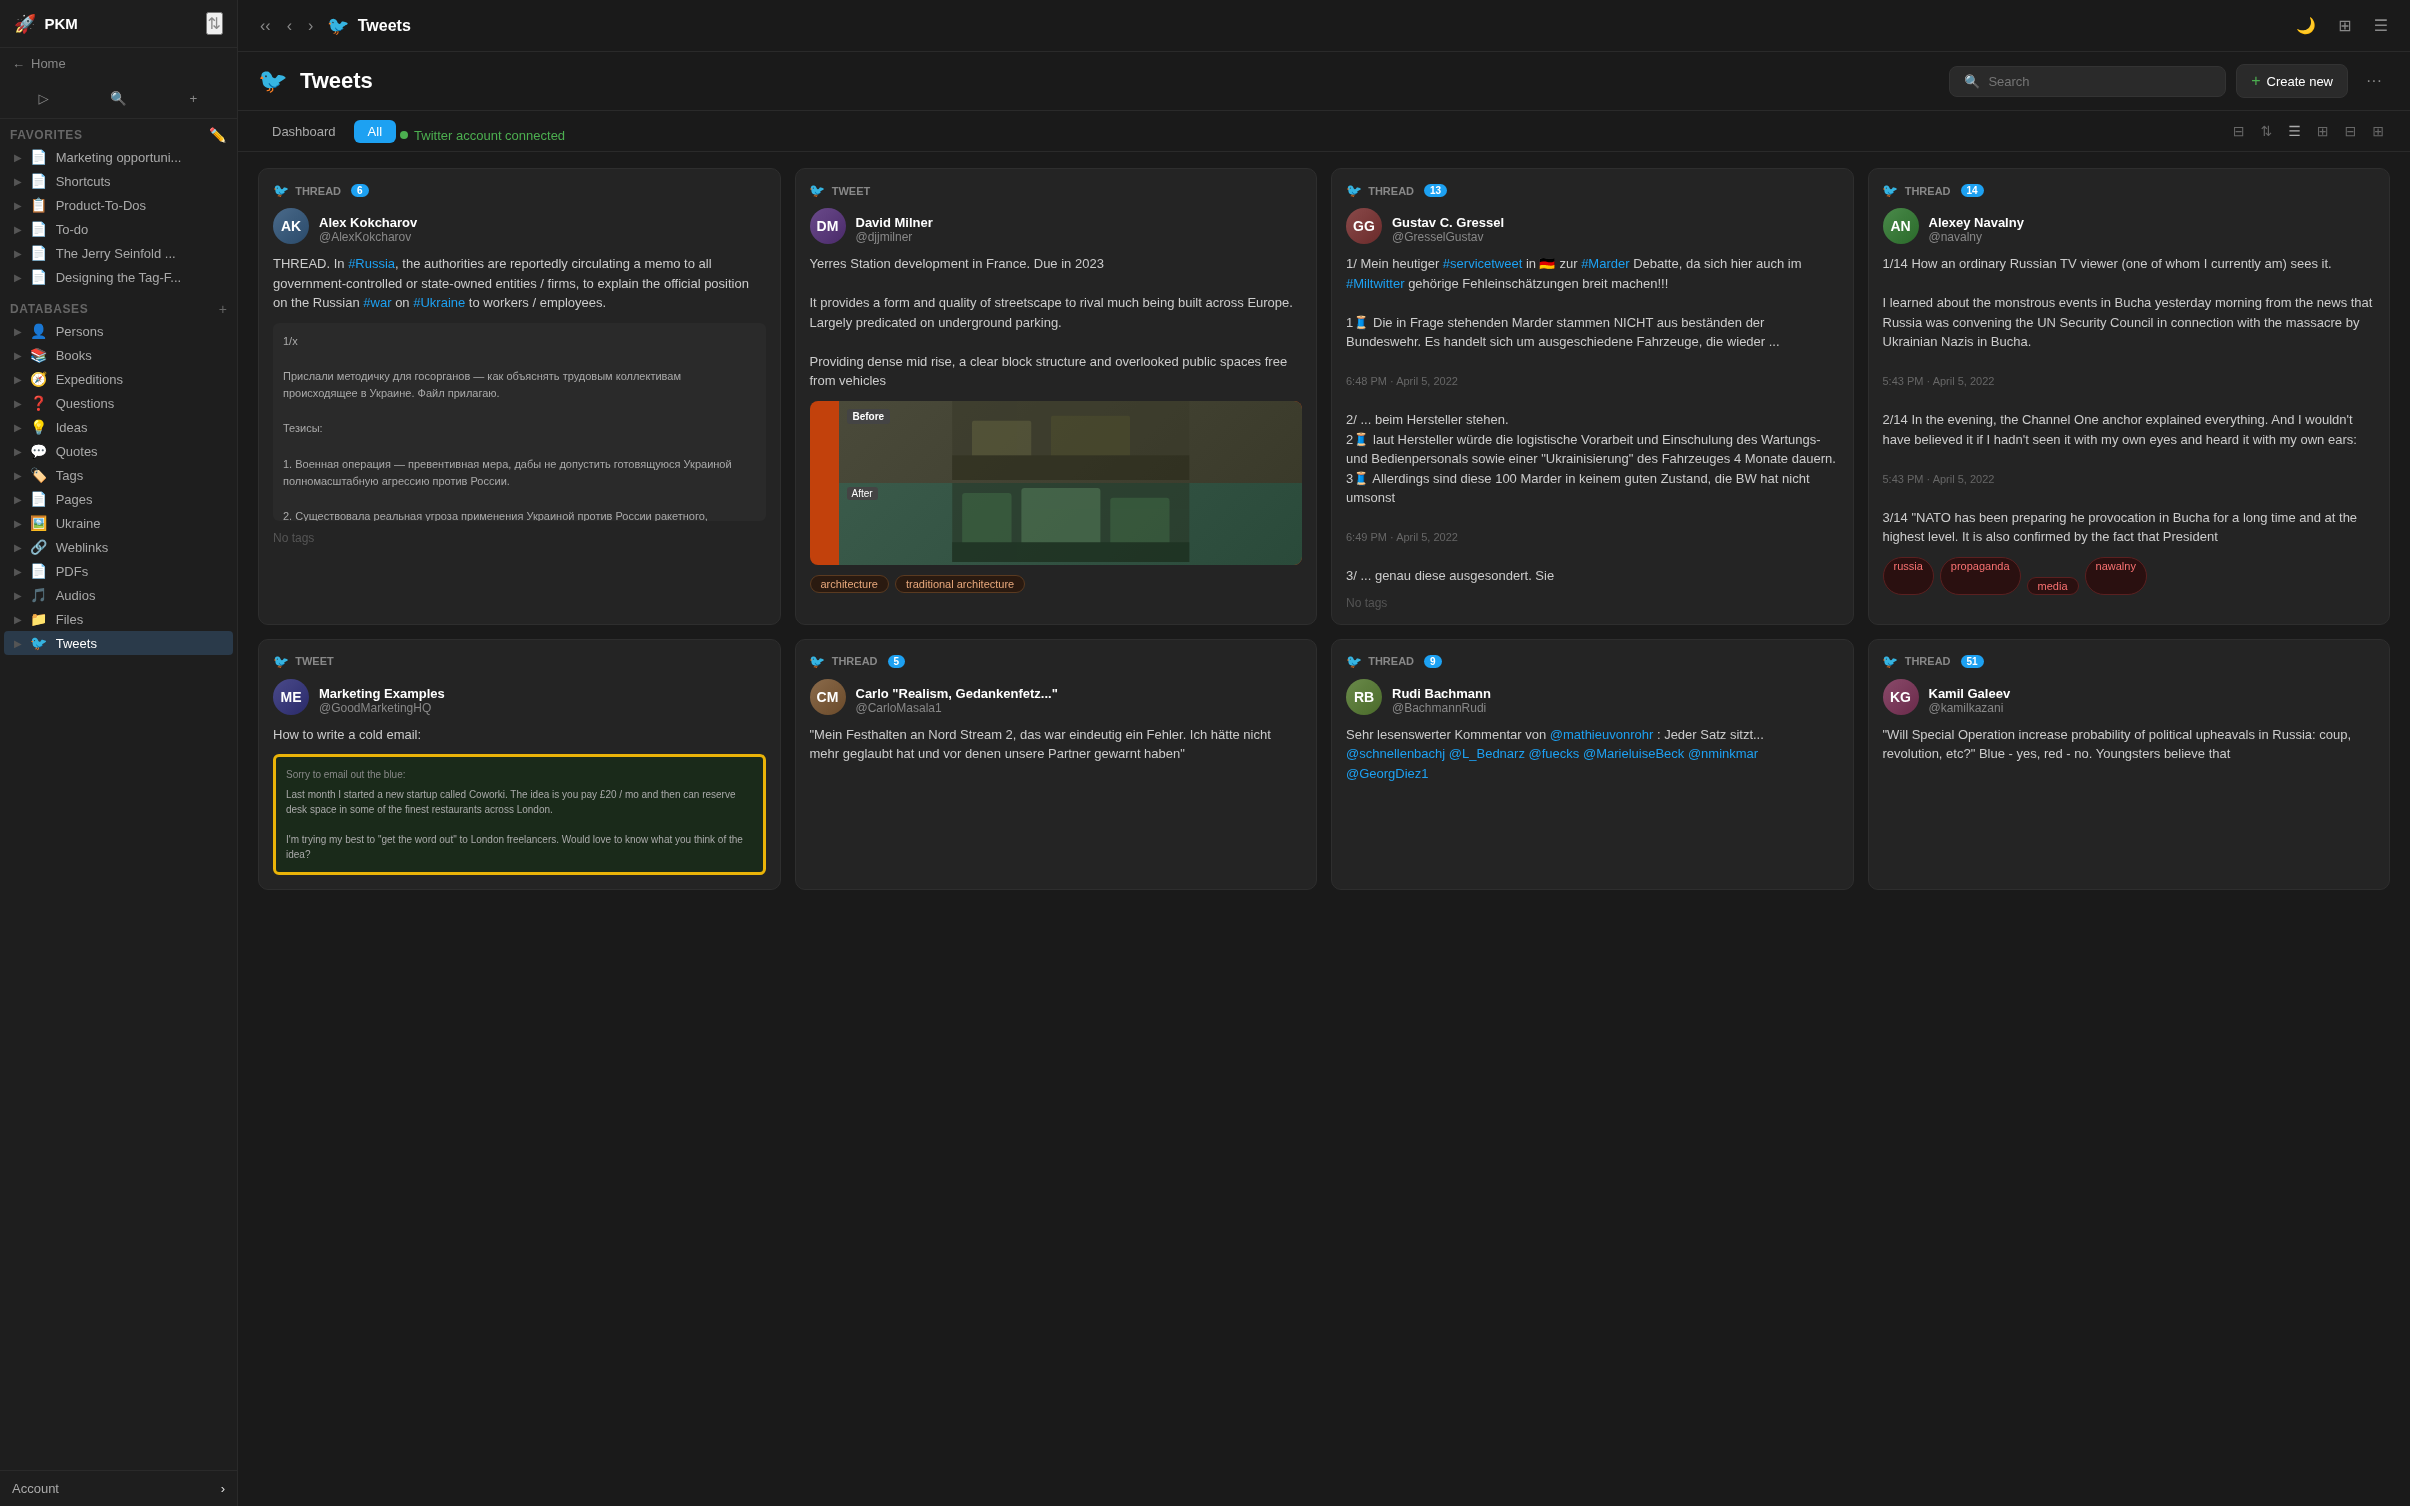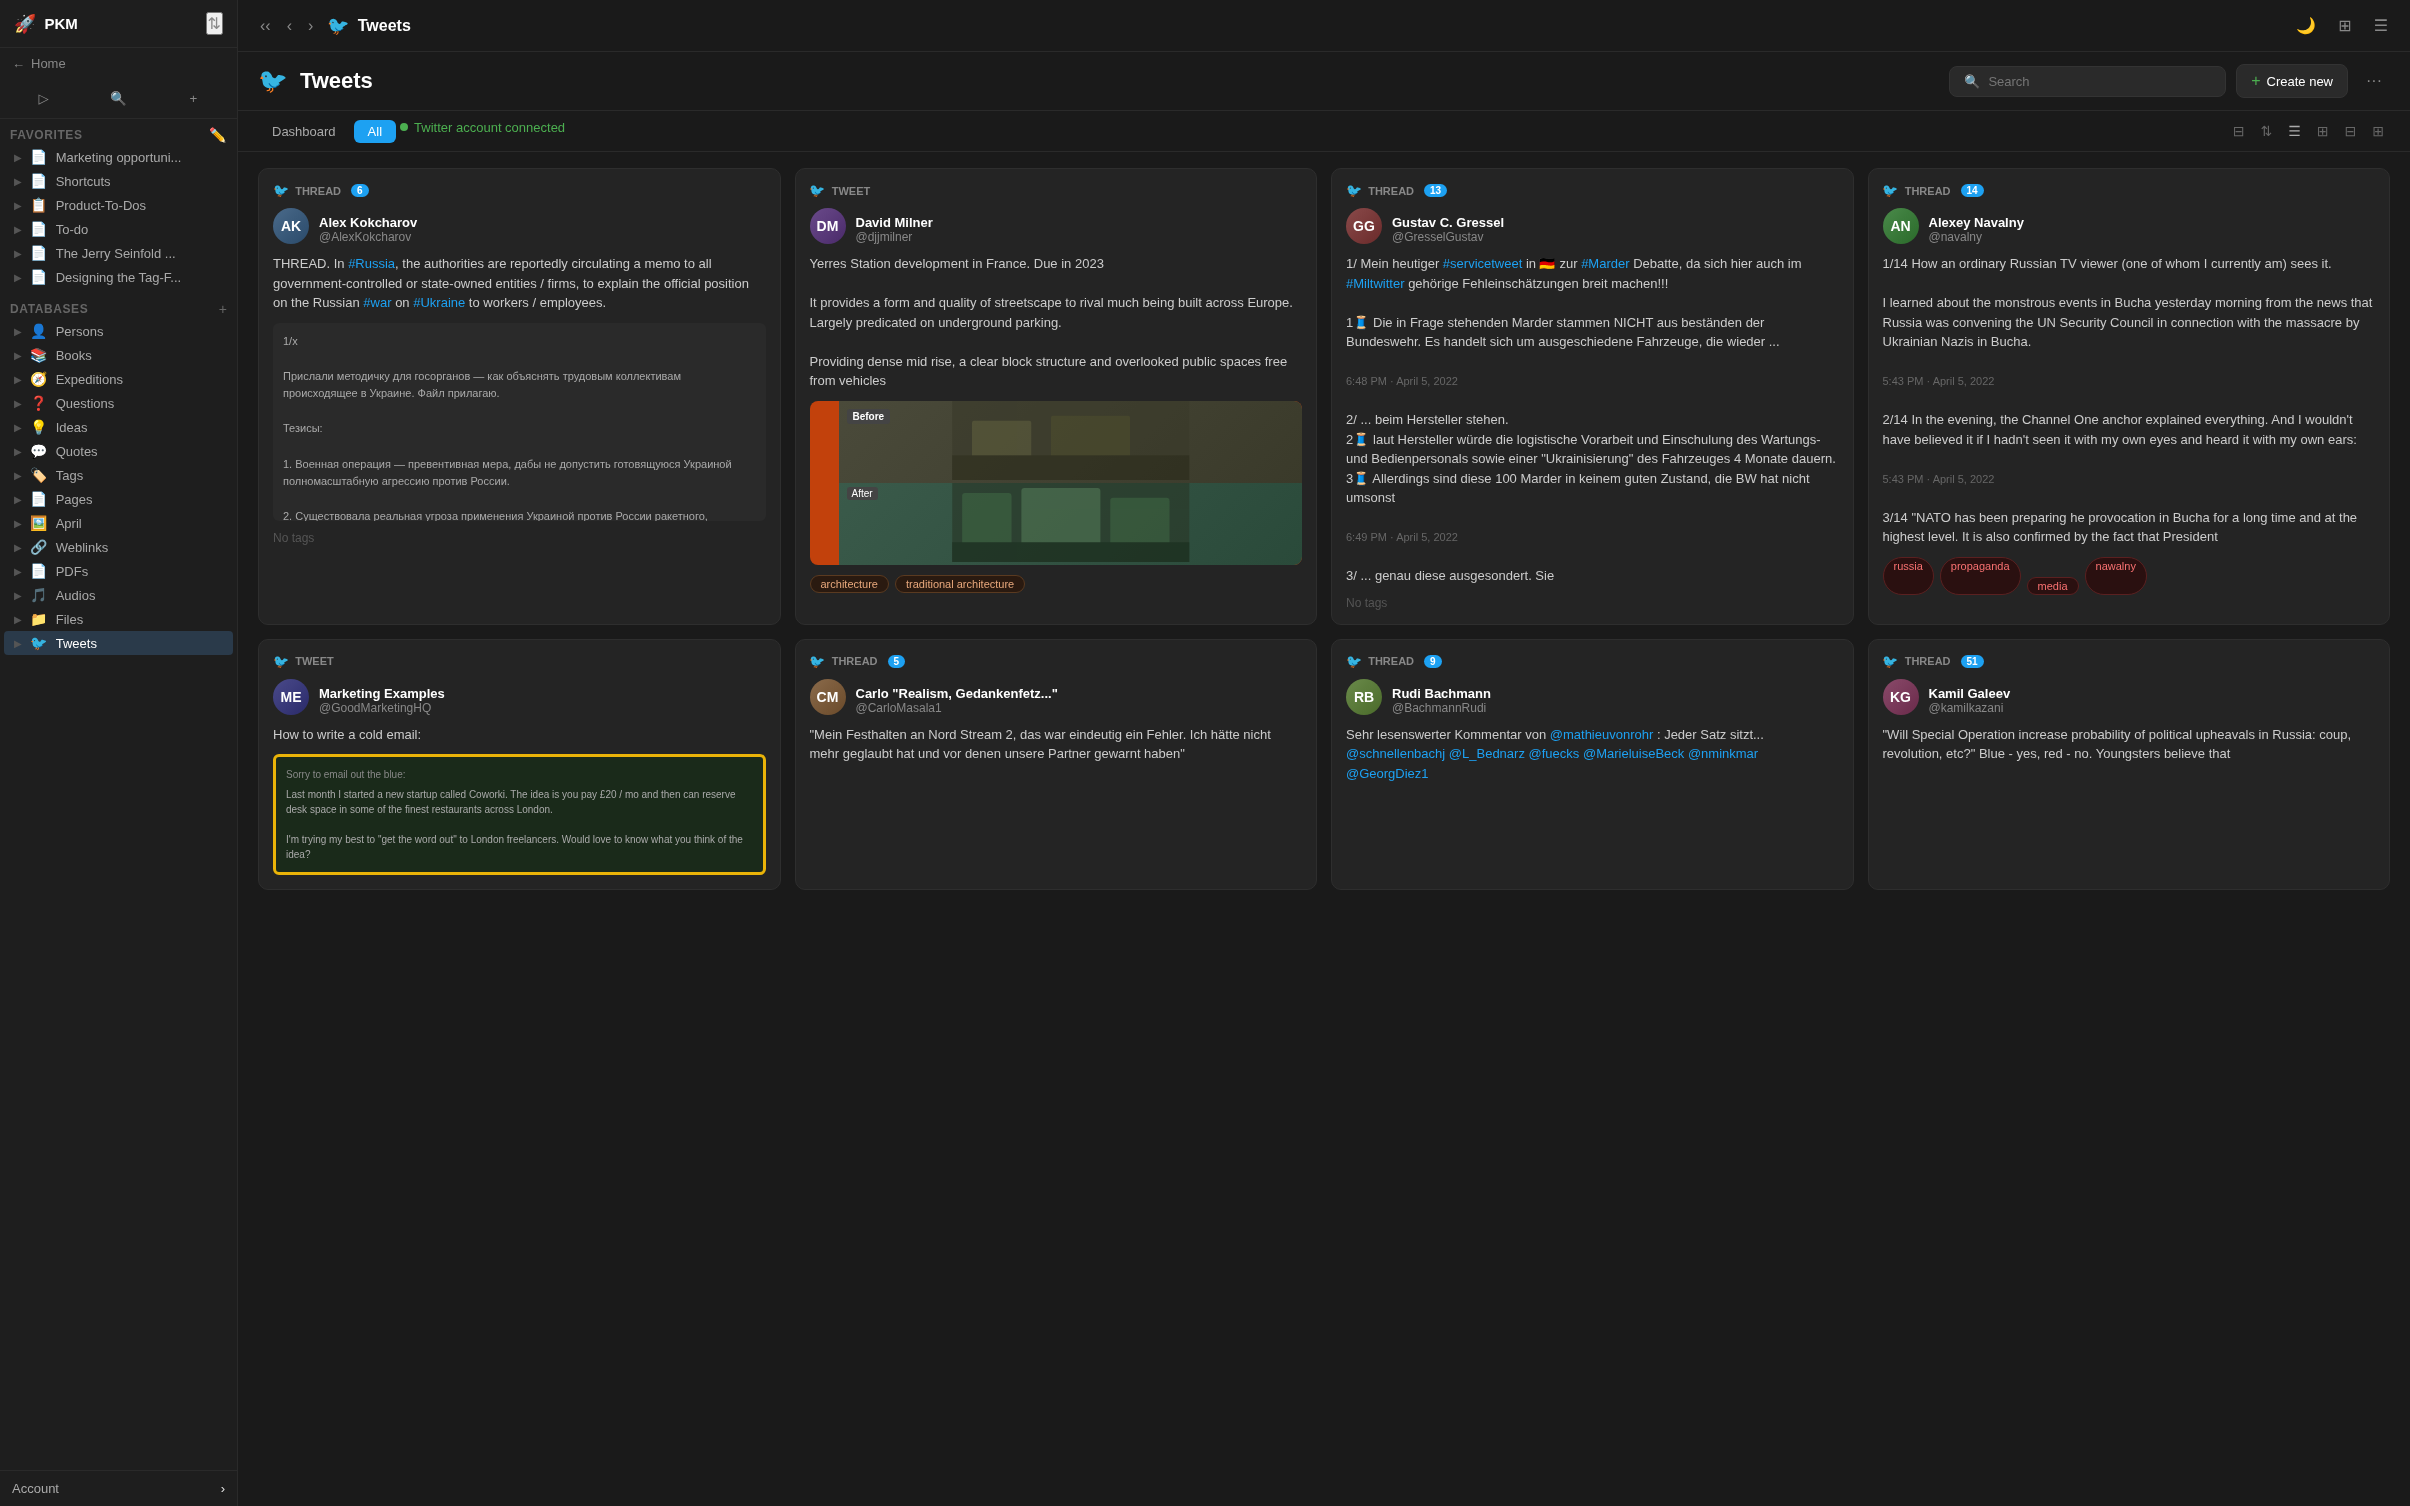--- a/index.html
+++ b/index.html
@@ -46,21 +46,21 @@
     .content-actions { display: flex; align-items: center; gap: 10px; }
     .search-bar { display: flex; align-items: center; gap: 8px; background: #2a2a2a; border: 1px solid #333; border-radius: 8px; padding: 7px 14px; width: 277px; }
     .search-bar-icon { color: #888; }
     .search-bar input { background: none; border: none; color: #aaa; font-size: 13px; outline: none; width: 100%; }
     .create-new-btn { display: flex; align-items: center; gap: 6px; background: #2a2a2a; border: 1px solid #333; border-radius: 8px; padding: 7px 14px; color: #fff; cursor: pointer; font-size: 13px; }
     .create-new-plus { color: #4caf50; font-size: 16px; }
     .more-btn { background: none; border: none; color: #888; cursor: pointer; padding: 6px 8px; border-radius: 4px; font-size: 16px; }
 
     
     .tabs-bar { display: flex; align-items: center; justify-content: space-between; padding: 8px 20px; border-bottom: 1px solid #2a2a2a; }
-    .tabs { display: flex; gap: 4px; align-items: flex-start; }
+    .tabs { display: flex; gap: 4px; align-items: flex-end; }
     .tab { padding: 4px 14px; border-radius: 6px; cursor: pointer; font-size: 13px; color: #888; border: none; background: none; }
     .tab.active { background: #1da1f2; color: #fff; }
     .tab.dashboard { color: #aaa; background: none; }
     .status-connected { display: flex; align-items: center; gap: 6px; color: #4caf50; font-size: 13px; }
     .status-dot { width: 8px; height: 8px; border-radius: 50%; background: #4caf50; }
     .view-controls { display: flex; gap: 4px; }
     .view-btn { background: none; border: none; color: #666; cursor: pointer; padding: 4px 6px; border-radius: 4px; font-size: 14px; }
     .view-btn.active { color: #aaa; }
 
     
@@ -213,21 +213,21 @@
       <span class="sidebar-item-label">Tags</span>
     </div>
     <div class="sidebar-item">
       <span class="sidebar-item-chevron">▶</span>
       <span class="sidebar-item-icon">📄</span>
       <span class="sidebar-item-label">Pages</span>
     </div>
     <div class="sidebar-item">
       <span class="sidebar-item-chevron">▶</span>
       <span class="sidebar-item-icon">🖼️</span>
-      <span class="sidebar-item-label">April</span>
+      <span class="sidebar-item-label">Ukraine</span>
     </div>
     <div class="sidebar-item">
       <span class="sidebar-item-chevron">▶</span>
       <span class="sidebar-item-icon">🔗</span>
       <span class="sidebar-item-label">Weblinks</span>
     </div>
     <div class="sidebar-item">
       <span class="sidebar-item-chevron">▶</span>
       <span class="sidebar-item-icon">📄</span>
       <span class="sidebar-item-label">PDFs</span>

